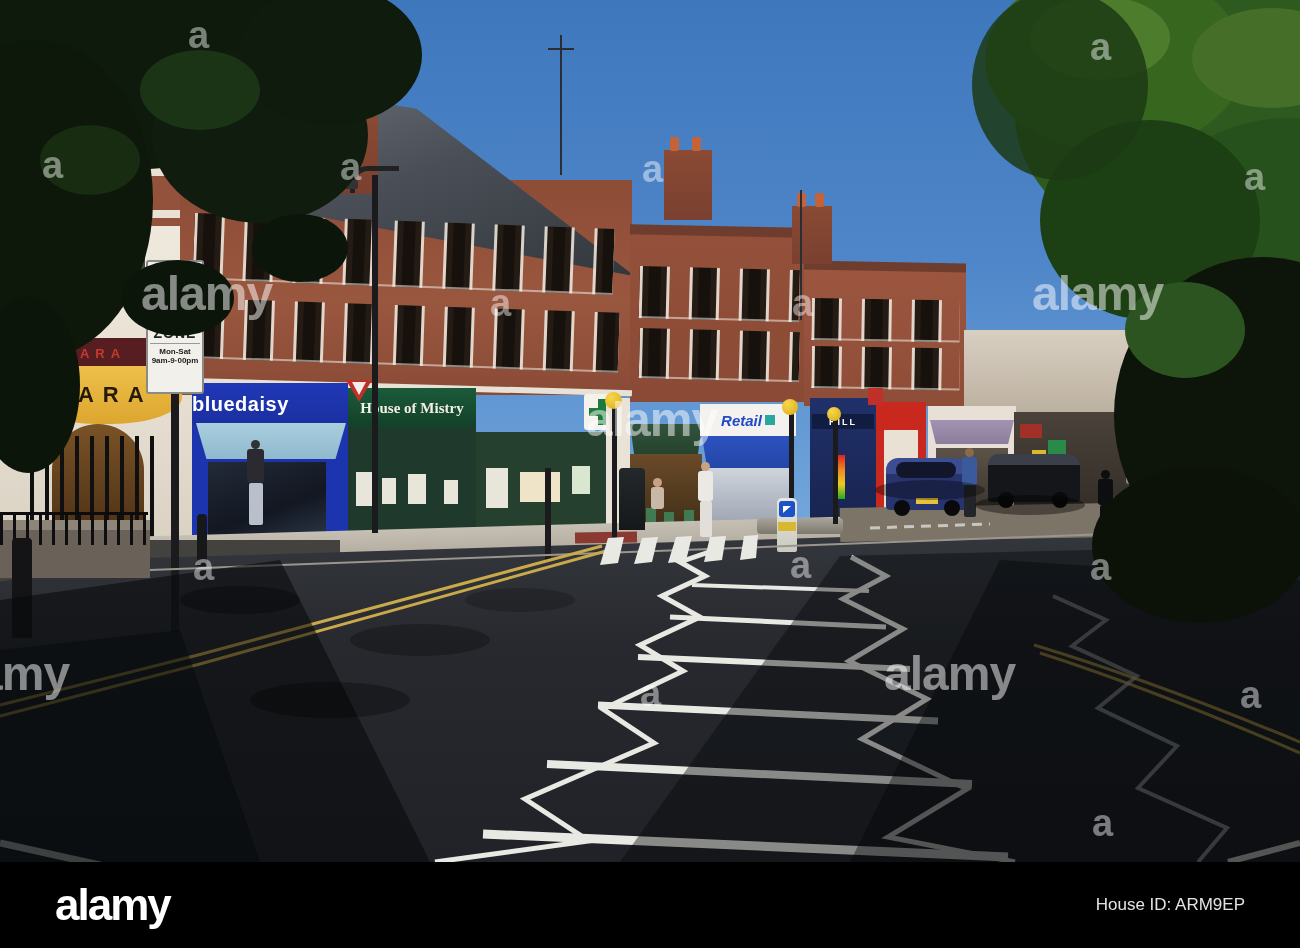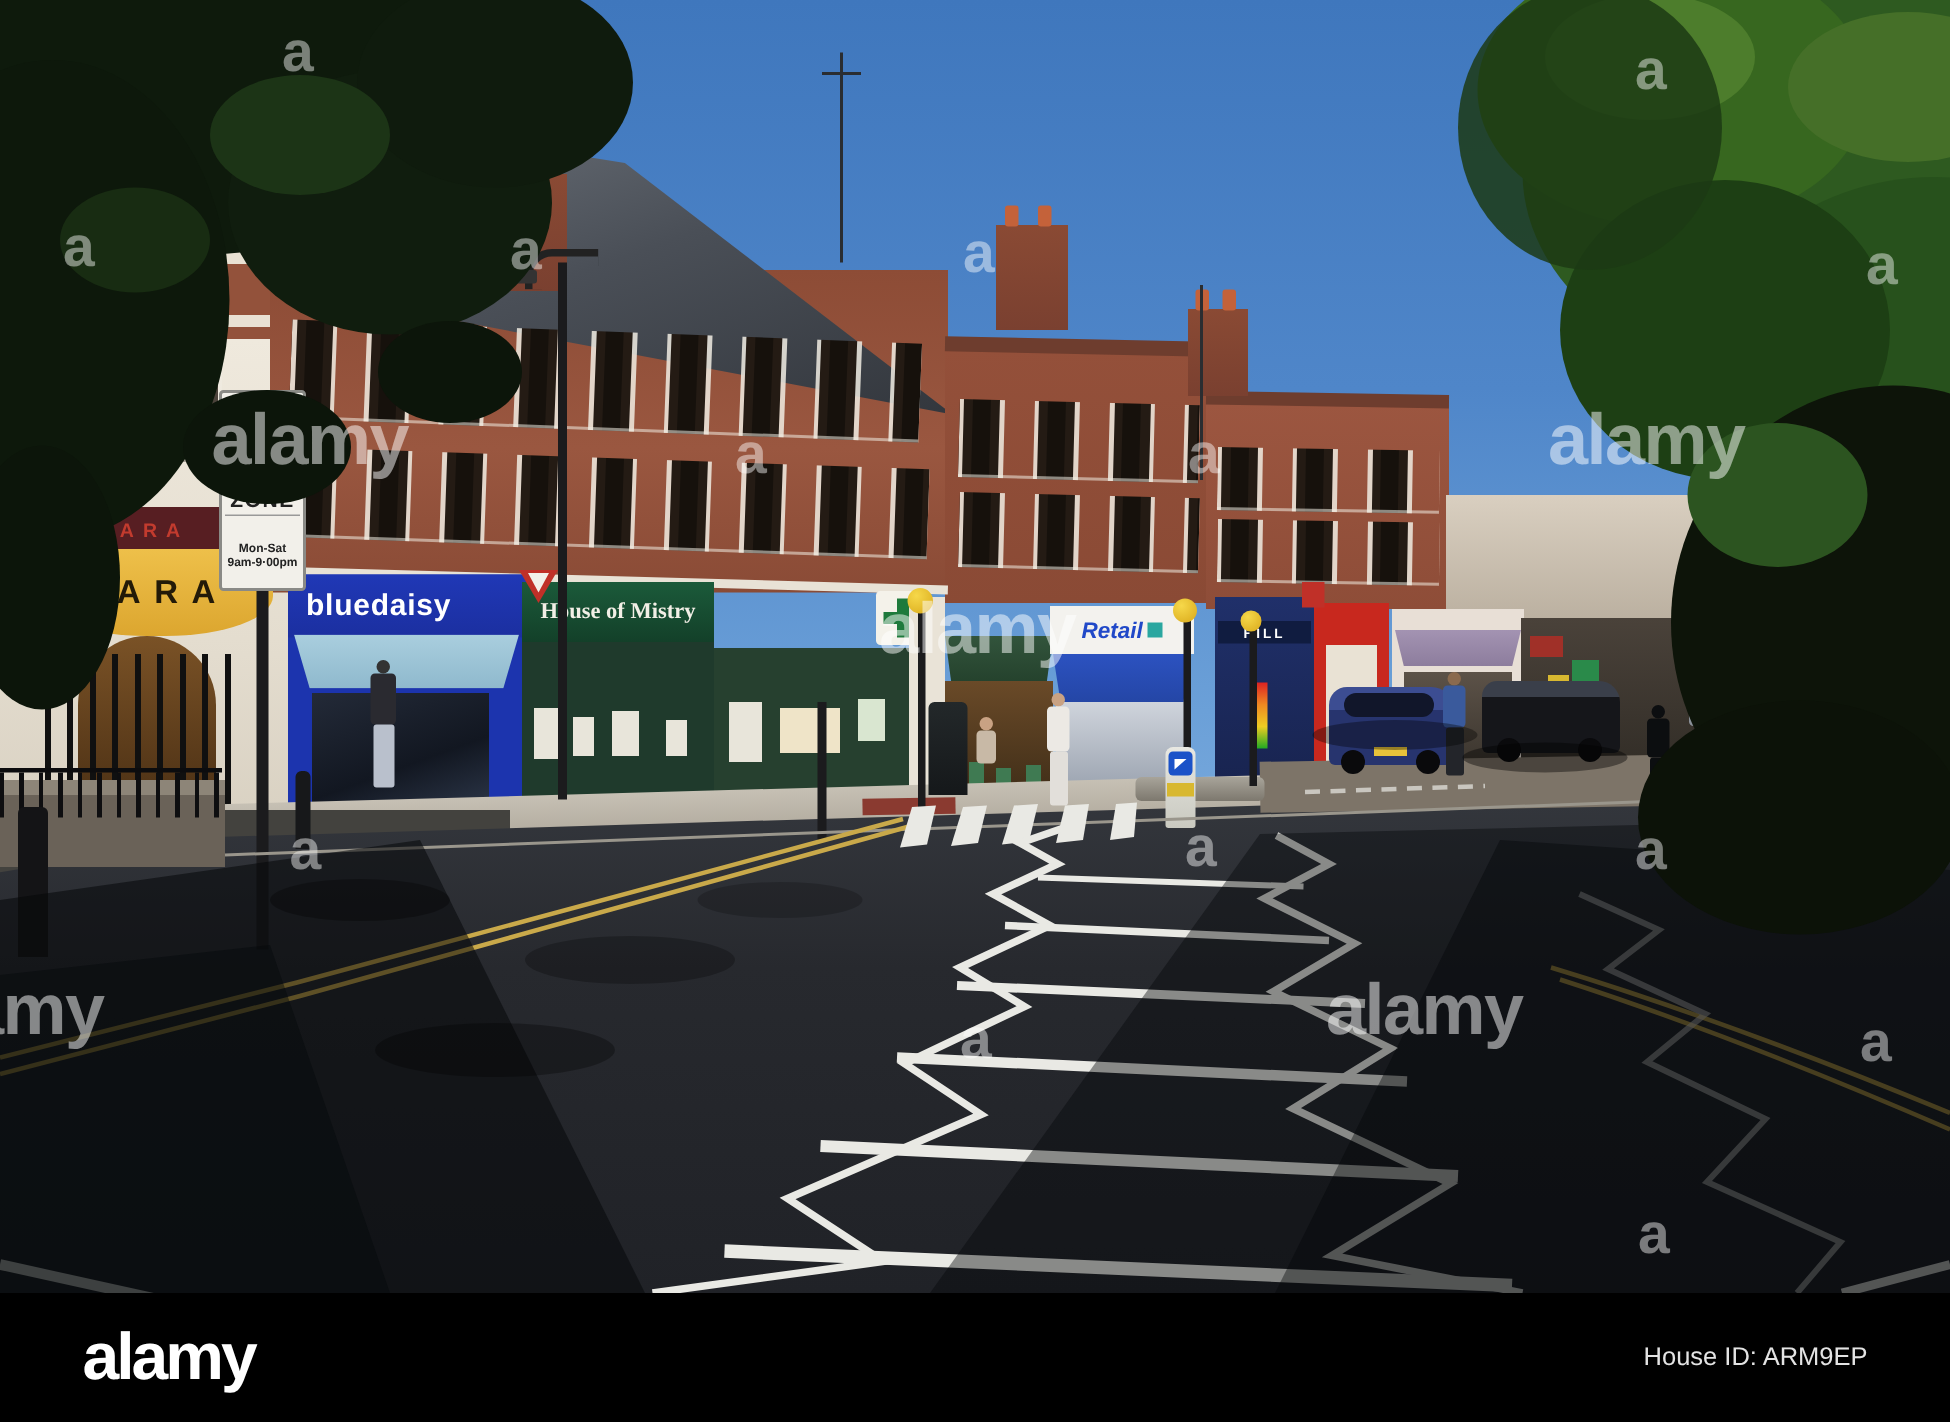--- a/index.html
+++ b/index.html
@@ -42,21 +42,21 @@
     border-radius:10px 10px 46% 46%;display:flex;align-items:center;justify-content:center;
     color:#231a08;font-weight:700;font-size:22px;letter-spacing:9px;}
   .zara-door{left:52px;top:424px;width:92px;height:118px;background:linear-gradient(180deg,#6a4категория
     ,#5a3a1e);background:linear-gradient(180deg,#7a5226,#4a2f14);border-radius:46px 46px 0 0;}
   .zara-gate{left:30px;top:436px;width:132px;height:108px;
     background:repeating-linear-gradient(90deg,#101010 0 4px,rgba(0,0,0,0) 4px 15px);border-bottom:6px solid #101010;}
   .vent{left:148px;top:366px;width:32px;height:18px;background:repeating-linear-gradient(180deg,#ddd6c8 0 3px,#9a9488 3px 6px);}
 
   .bd-shop{left:192px;top:383px;width:156px;height:162px;background:#1c34ae;}
   .bd-fascia{left:192px;top:383px;width:156px;height:42px;background:linear-gradient(180deg,#2038b6,#1b2fa0);
-    color:#fff;font-weight:700;font-size:20px;display:flex;align-items:center;padding-left:12px;letter-spacing:.5px;}
+    color:#fff;font-weight:700;font-size:20px;display:flex;align-items:center;letter-spacing:.5px;}
   .bd-awning{left:196px;top:423px;width:150px;height:36px;background:linear-gradient(180deg,#a9cede,#8fb9cd);
     clip-path:polygon(0 0,100% 0,93% 100%,7% 100%);}
   .bd-window{left:208px;top:462px;width:118px;height:76px;background:linear-gradient(160deg,#232a38,#121721 60%,#2b3547);}
 
   .green-fascia{background:linear-gradient(180deg,#1b5a3a,#134029);color:#f2efe6;display:flex;align-items:center;
     justify-content:center;font-family:"Liberation Serif",serif;font-weight:700;}
   .green-awning{background:linear-gradient(180deg,#35634a,#27513a);clip-path:polygon(0 0,100% 0,95% 100%,5% 100%);}
   .mistry-body{left:348px;top:428px;width:128px;height:112px;background:#1f3a2c;}
   .pharm-body{left:476px;top:432px;width:130px;height:108px;background:#26402f;}
   .poster{position:absolute;background:#e8e5da;}
@@ -93,21 +93,21 @@
   .far-road{left:1150px;top:438px;width:100px;height:86px;background:linear-gradient(180deg,#c2a87c,#8d7a58);}
 
   
   .pole{background:#1b1b1d;}
   .cz-sign{left:146px;top:260px;width:54px;height:130px;background:#f2f0ea;border:2px solid #8a8a86;border-radius:3px;
     display:flex;flex-direction:column;align-items:center;}
   .cz-circle{margin-top:5px;width:36px;height:36px;border-radius:50%;border:4px solid #b5312c;background:#2b52b0;position:relative;overflow:hidden;}
   .cz-diag{position:absolute;left:-4px;top:15px;width:48px;height:7px;background:#b5312c;transform:rotate(-45deg);}
   .cz-t1{margin-top:4px;font-size:9px;font-weight:700;color:#222;}
   .cz-t2{font-size:14px;font-weight:700;color:#222;letter-spacing:1px;border-bottom:1px solid #999;padding:0 4px 2px;}
-  .cz-t3{margin-top:17px;font-size:8px;font-weight:700;color:#222;}
+  .cz-t3{margin-top:3px;font-size:8px;font-weight:700;color:#222;}
   .cz-t4{font-size:8px;font-weight:700;color:#222;}
   .beacon{border-radius:50%;background:radial-gradient(circle at 35% 30%,#f6d84a,#d9a91a);}
   .kl-bollard{left:777px;top:498px;width:20px;height:54px;background:linear-gradient(180deg,#e8e8e2,#c9c9c0);border-radius:5px 5px 2px 2px;}
   .kl-sign{position:absolute;left:2px;top:3px;width:16px;height:16px;background:#1b52c8;border-radius:3px;}
   .kl-arrow{position:absolute;left:4px;top:5px;width:0;height:0;border-top:7px solid #fff;border-right:8px solid transparent;}
   .kl-band{position:absolute;left:1px;top:24px;width:18px;height:9px;background:#d8b830;}
   .island{left:757px;top:518px;width:86px;height:16px;background:linear-gradient(180deg,#a8a49a,#7d786e);border-radius:4px;}
   .bin{background:linear-gradient(180deg,#23282a,#15181a);border-radius:4px 4px 0 0;}
   .railings{left:0;top:512px;width:148px;height:30px;border-top:3px solid #0c0c0e;
     background:repeating-linear-gradient(90deg,#0e0e10 0 3px,rgba(0,0,0,0) 3px 13px);}

